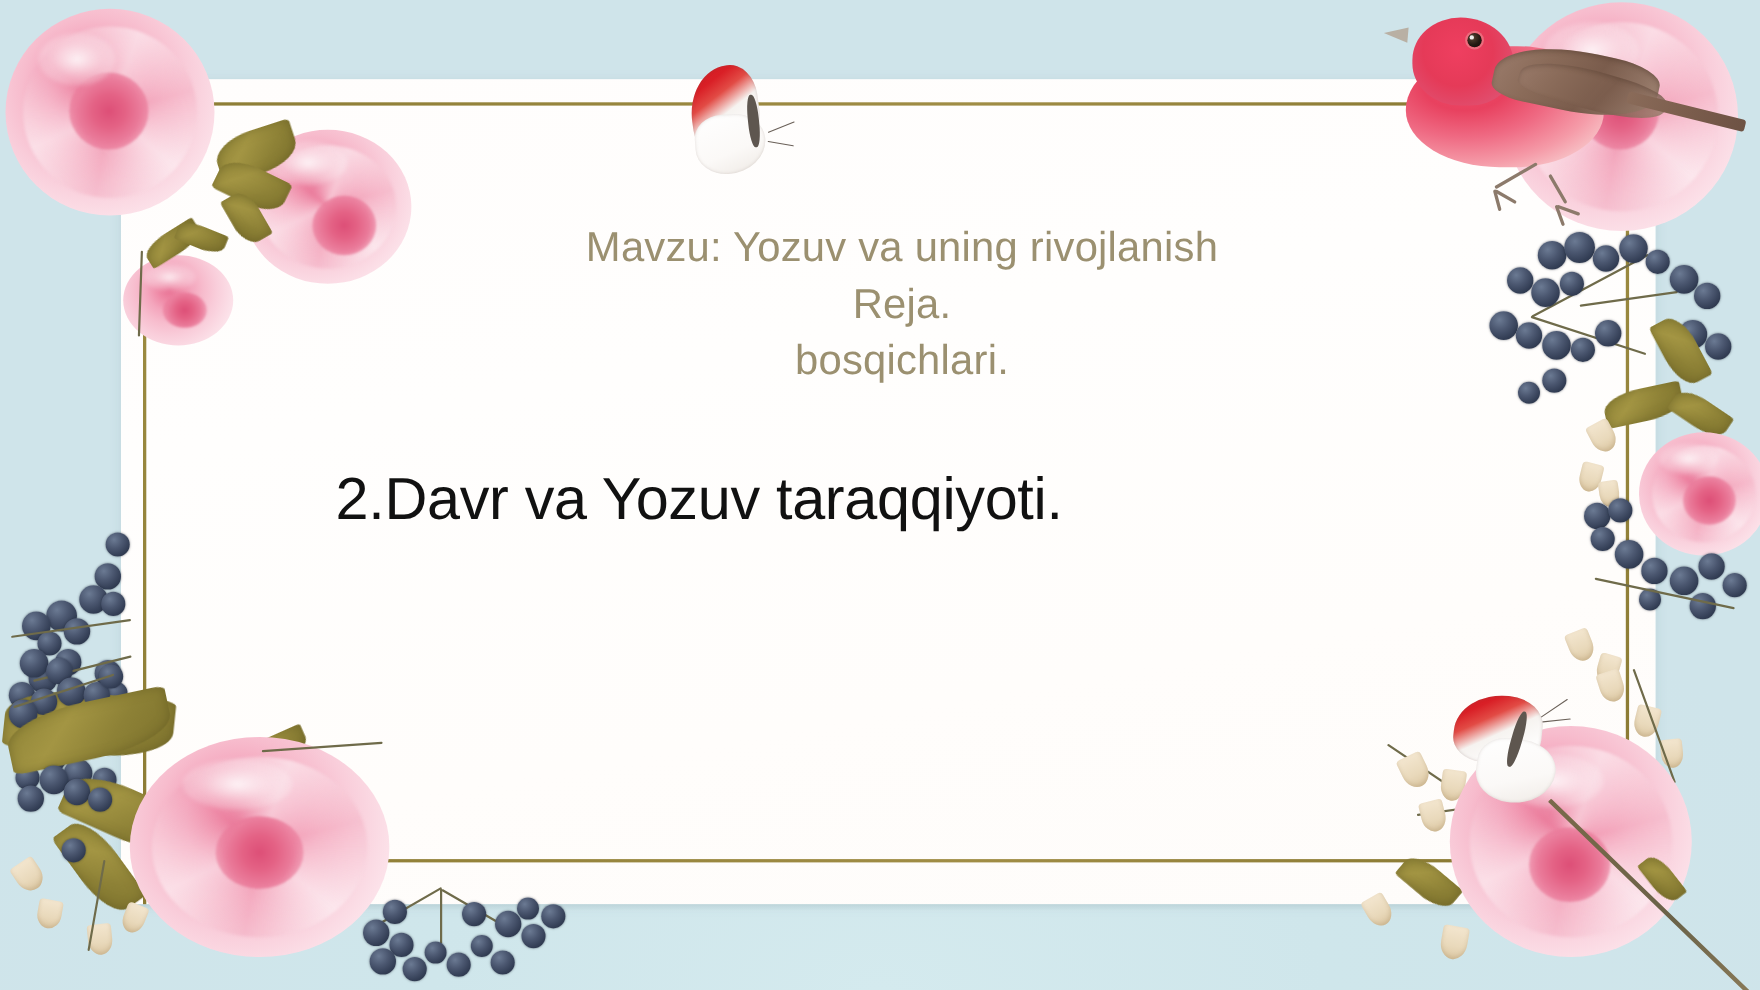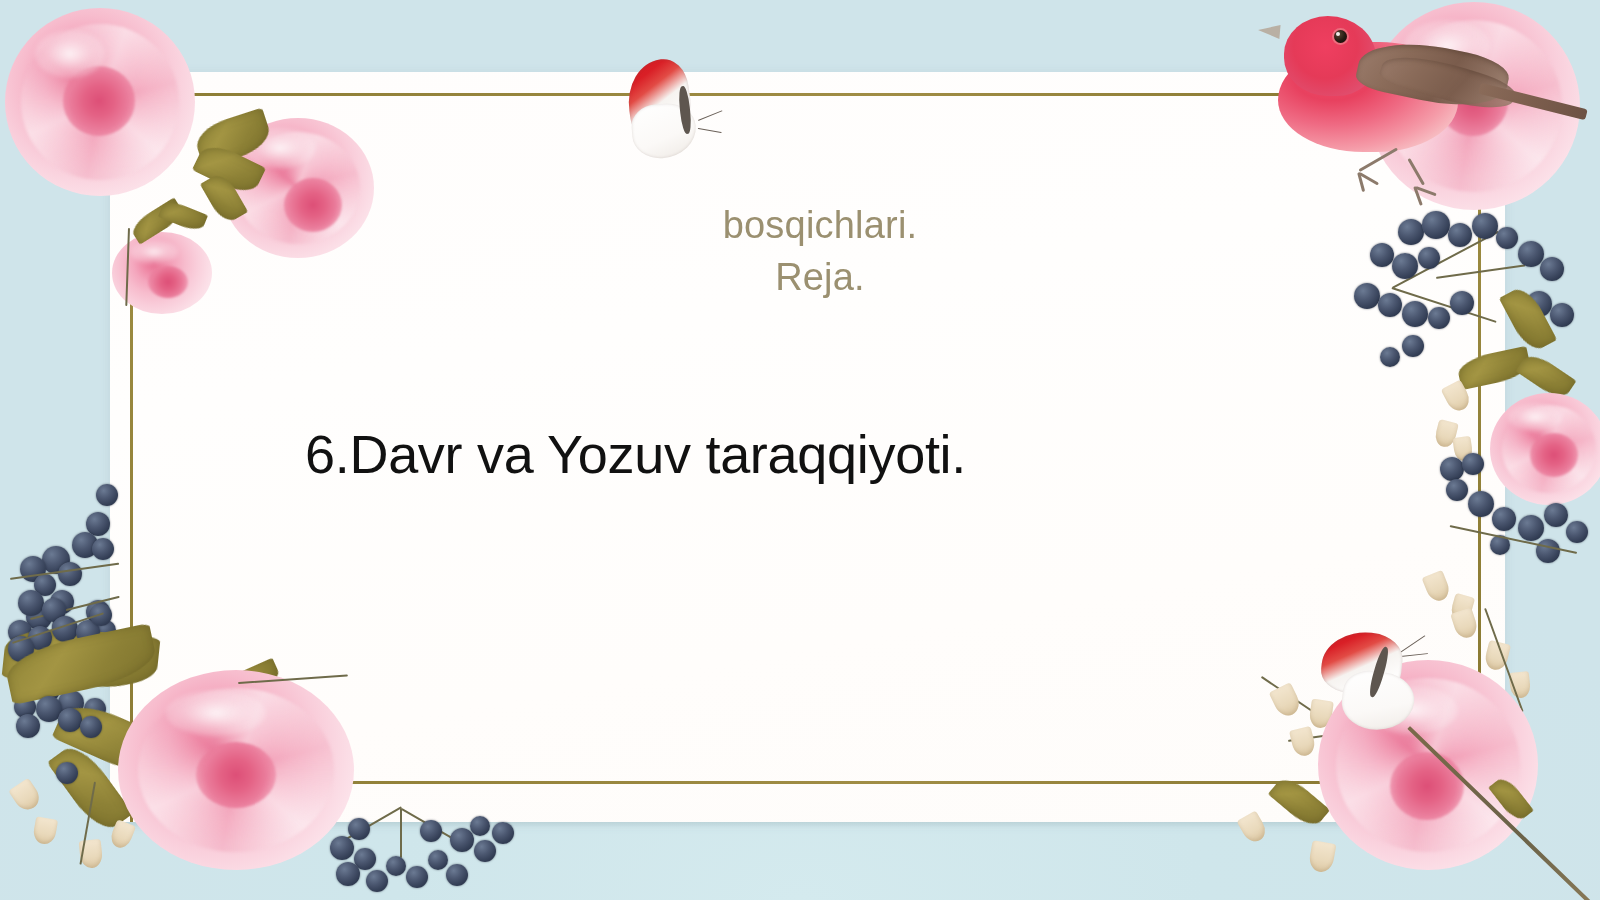--- a/index.html
+++ b/index.html
@@ -176,26 +176,27 @@
 <div class="slide">
 
   <div class="card"></div>
 
   <div class="gold-line gold-top"></div>
   <div class="gold-line gold-bottom"></div>
   <div class="gold-line gold-left"></div>
   <div class="gold-line gold-right"></div>
 
   <div class="title-block">
+    <span class="ln">Mavzu: Yozuv va uning rivojlanish</span>
+    <span class="ln">Reja.</span>
     <span class="ln">bosqichlari.</span>
-    <span class="ln">Reja.</span>
   </div>
 
   <div class="body-block">
-    <span class="ln">6.Davr va Yozuv taraqqiyoti.</span>
+    <span class="ln">2.Davr va Yozuv taraqqiyoti.</span>
   </div>
 
   <div class="deco" style="left:0;top:0;width:420px;height:330px;">
 
     <div class="rose" style="left:5px;top:8px;width:190px;height:188px;">
       <div class="petal-outer"></div>
       <div class="swirl" style="left:16px;top:16px;right:16px;bottom:16px;"></div>
       <div class="core" style="left:58px;top:58px;width:72px;height:70px;"></div>
       <div class="hilite" style="left:30px;top:22px;width:70px;height:48px;"></div>
     </div>

